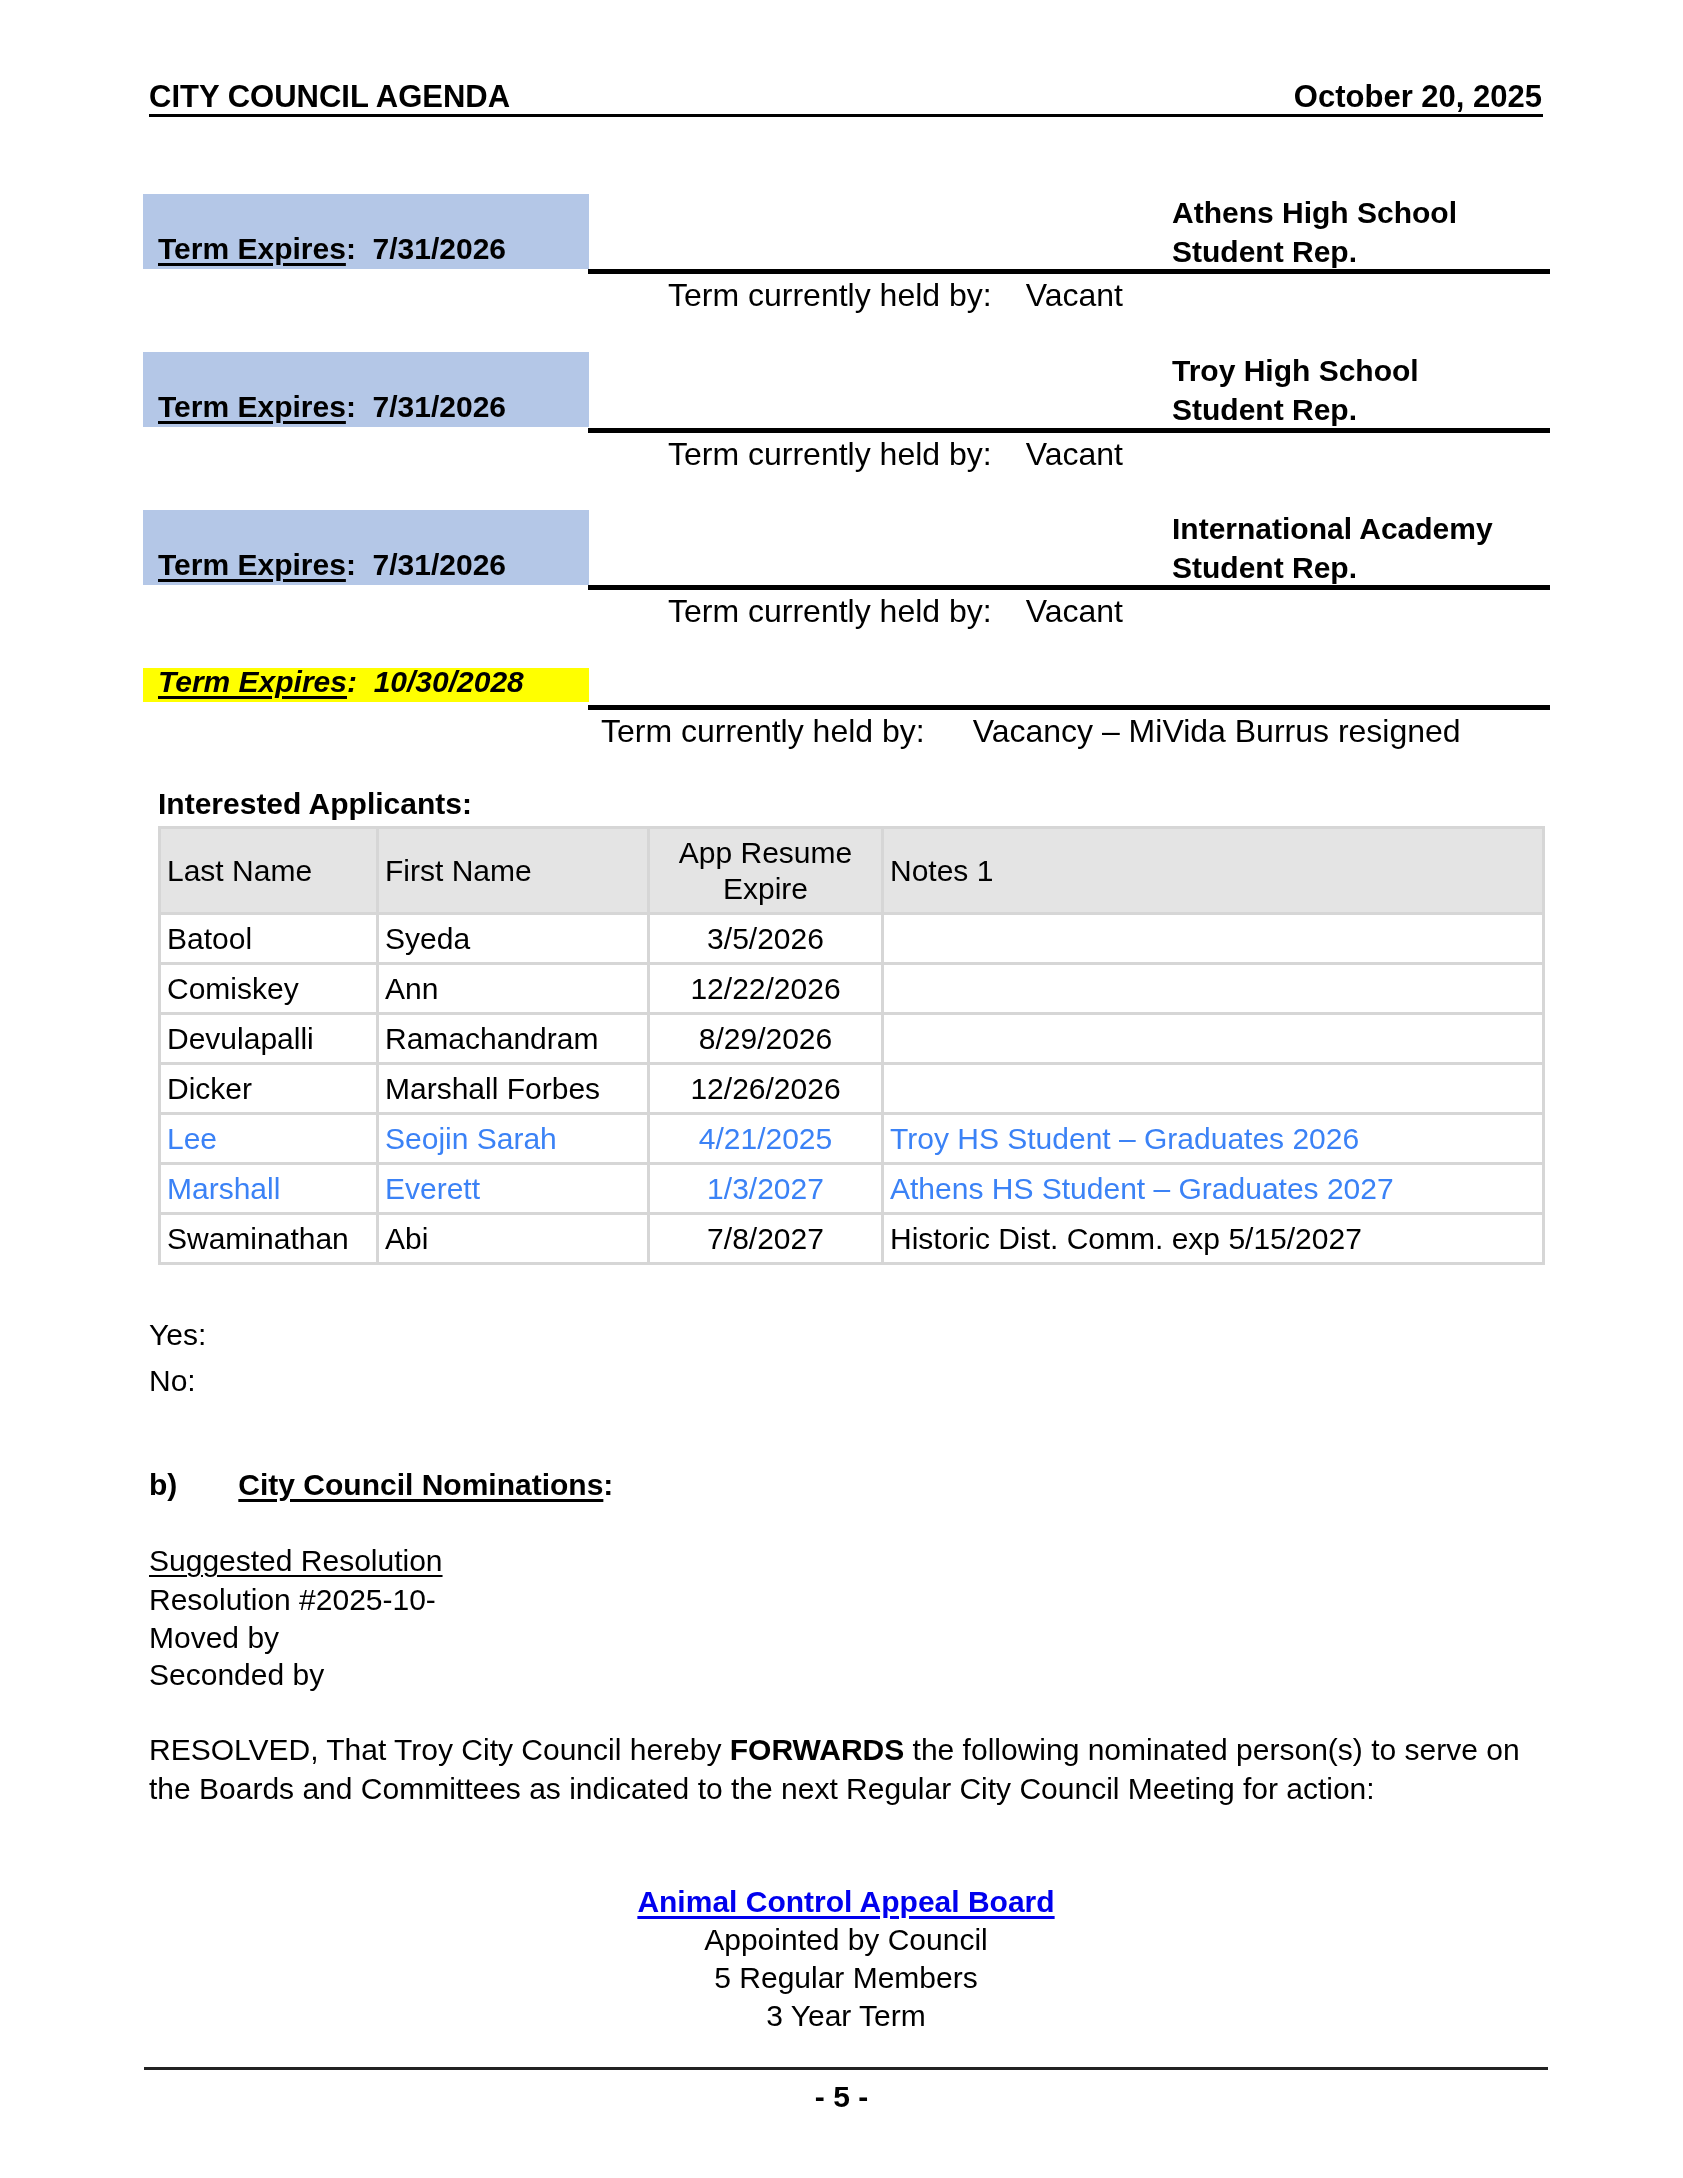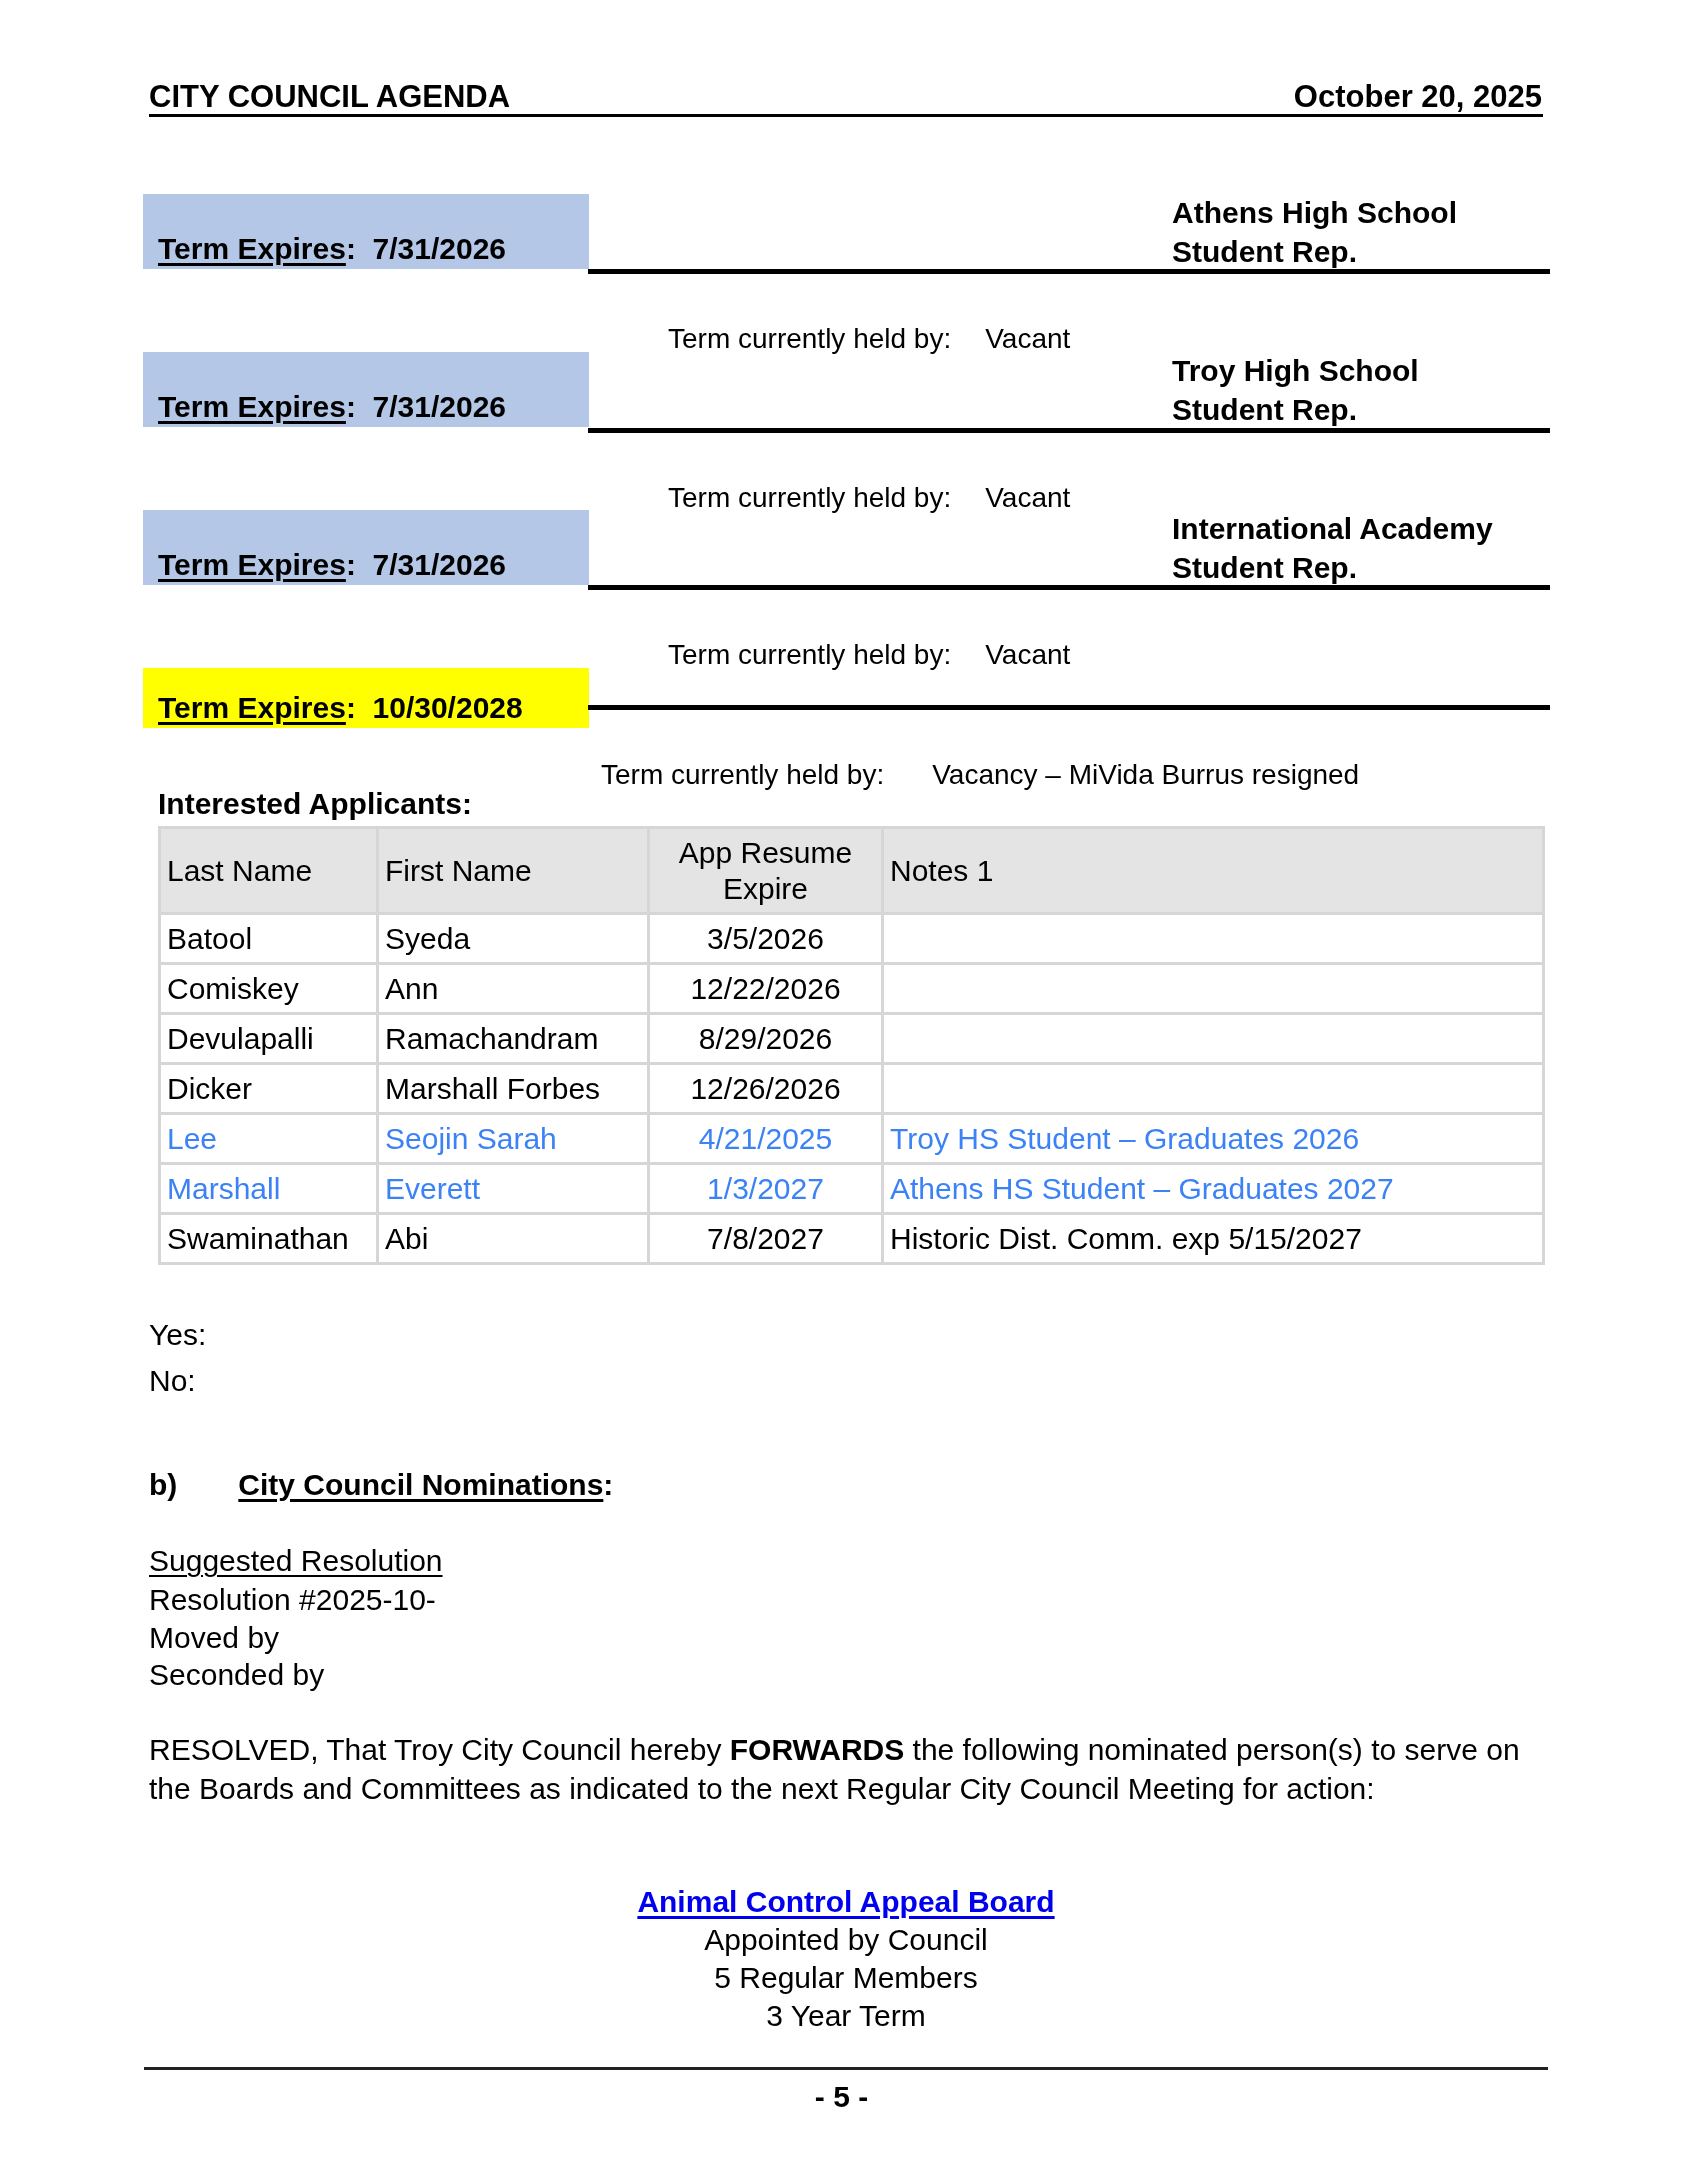--- a/index.html
+++ b/index.html
@@ -20,21 +20,21 @@
     .term-label {
       position: absolute; left: 15px; bottom: 2px;
       font-size: 30px; font-weight: bold; line-height: 36px; white-space: nowrap;
     }
     .term-label .u { text-decoration: underline; text-decoration-thickness: 3px; text-underline-offset: 4px; }
     .seat-rule { left: 588px; width: 962px; height: 5px; background: #000; }
     .seat-name {
       left: 1172px; font-size: 30px; font-weight: bold; line-height: 39px; white-space: nowrap;
     }
     .held {
-      font-size: 28px; line-height: 36px; white-space: nowrap; margin-top: 44px;
+      font-size: 32px; line-height: 36px; white-space: nowrap;
     }
     .held .who { display: inline-block; }
 
     .section-label {
       left: 158px; top: 786px; font-size: 30px; font-weight: bold; line-height: 36px;
       text-decoration-thickness: 3px; text-underline-offset: 4px;
     }
     table.apps {
       position: absolute; left: 158px; top: 826px; width: 1384px;
       border-collapse: collapse; font-size: 30px; table-layout: fixed;
@@ -95,21 +95,21 @@
 </div>
 <div class="abs seat-name" style="top:509px;">
   <div>International Academy</div>
   <div>Student Rep.</div>
 </div>
 <div class="abs seat-rule" style="top:585px;"></div>
 <div class="abs held" style="left:668px;top:593px;">
   <span>Term currently held by:</span><span class="who" style="margin-left:34px;">Vacant</span>
 </div>
 
-<div class="abs term-box yellow" style="top:668px;height:60px;">
+<div class="abs term-box yellow" style="top:668px;height:34px;font-style:italic;">
   <span class="term-label"><span class="u">Term Expires</span>:&nbsp;&nbsp;<span>10/30/2028</span></span>
 </div>
 <div class="abs seat-rule" style="top:705px;"></div>
 <div class="abs held" style="left:601px;top:713px;">
   <span>Term currently held by:</span><span class="who" style="margin-left:48px;">Vacancy – MiVida Burrus resigned</span>
 </div>
 
 <div class="abs section-label">Interested Applicants:</div>
 <table class="apps">
   <colgroup>

